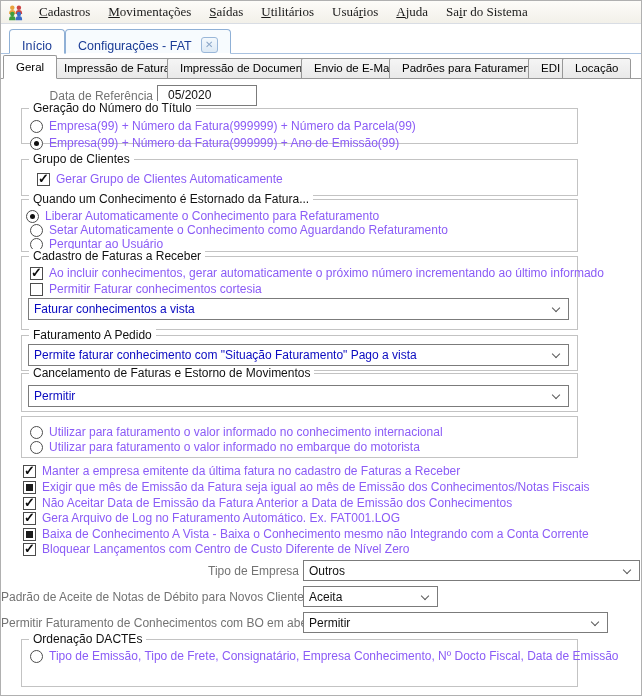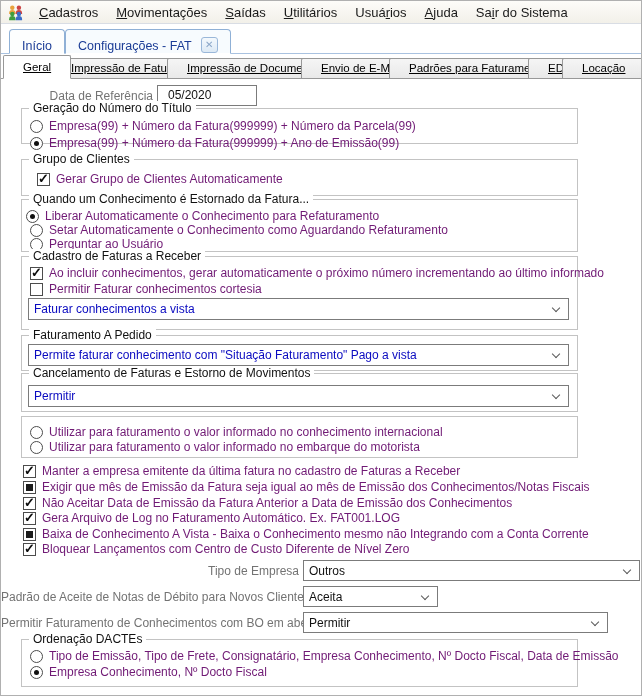--- a/index.html
+++ b/index.html
@@ -10,21 +10,21 @@
     font-family:"Liberation Sans", sans-serif; color:#111;
   }
   
   #menubar {
     position:absolute; left:0; top:0; width:100%; height:23px;
     background:linear-gradient(#fdfcf9,#f2f0e9);
     border-bottom:1px solid #d9dde4;
     display:flex; align-items:center; padding-left:6px;
   }
   .app-icon { width:17px; height:17px; margin-right:6px; flex:0 0 auto; }
-  .mi { font-size:13px; color:#1a1a1a; padding:2px 9px; white-space:nowrap; cursor:default; }
+  .mi { font-size:13px; color:#1a1a1a; padding:2px 9px; white-space:nowrap; cursor:default;font-family:Liberation Serif, serif; }
   .mi .u { text-decoration:underline; }
   
   #doctabs {
     position:absolute; left:0; top:24px; width:100%; height:29px;
     background:#fff; border-bottom:1px solid #a9c2e0;
   }
   .dtab {
     position:absolute; bottom:-1px; height:25px;
     border:1px solid #8fb0d6; border-bottom:1px solid #ffffff;
     border-radius:4px 4px 0 0; background:#fdfefe;
@@ -39,35 +39,35 @@
   }
   
   #pagetabs {
     position:absolute; left:0; top:54px; width:100%; height:24px;
     border-bottom:1px solid #9d9d9d; background:#fff;
   }
   .ptab {
     position:absolute; bottom:-1px; height:21px;
     background:linear-gradient(#f5f5f5,#e9e9e9);
     border:1px solid #989898; border-radius:2px 2px 0 0;
-    font-size:11.5px; color:#000; padding:0 19px; line-height:19px;
-    white-space:nowrap; cursor:default;text-decoration:underline;
+    font-size:11.5px; color:#000; padding:0 12px; line-height:19px;
+    white-space:nowrap; cursor:default;
   }
   .ptab.active {
     height:24px; background:#fff; border-bottom:1px solid #fff;
     line-height:22px; z-index:2;
   }
   
   .gbox { position:absolute; border:1px solid #c3c3c3; background:#fff; }
   .gcap {
     position:absolute; top:-8px; left:7px; background:#fff; padding:0 4px;
     font-size:12px; color:#111; white-space:nowrap;
   }
   .row { position:absolute; display:flex; align-items:flex-end; gap:6px;
-         font-size:12px; white-space:nowrap; color:#701a75; }
+         font-size:12px; white-space:nowrap; color:#8b5cf6; }
   .radio { width:13px; height:13px; border:1px solid #4c4c4c; border-radius:50%;
            background:#fff; position:relative; flex:0 0 auto; cursor:pointer; }
   .radio.on::after { content:""; position:absolute; left:3px; top:3px; width:5px;
            height:5px; border-radius:50%; background:#101010; }
   .cb { width:13px; height:13px; border:1px solid #4c4c4c; background:#fff;
         position:relative; flex:0 0 auto; cursor:pointer; }
   .cb.checked::after { content:"✓"; position:absolute; left:0px; top:-3px;
         font-size:13px; font-weight:bold; color:#0c0c0c; }
   .cb.mixed::after { content:""; position:absolute; left:2px; top:2px;
         width:7px; height:7px; background:#1c1c1c; }
@@ -252,19 +252,15 @@
     <span>Permitir</span>
     <span class="chev"></span>
   </div>
 
   <div class="gbox" style="left:20px; top:638px; width:557px; height:48px;">
     <span class="gcap">Ordenação DACTEs</span>
     <div class="row" style="left:8px; top:9px;">
       <span class="radio off"></span>
       <span>Tipo de Emissão, Tipo de Frete, Consignatário, Empresa Conhecimento, Nº Docto Fiscal, Data de Emissão</span>
     </div>
-    <div class="row" style="left:8px; top:25px;">
-      <span class="radio on"></span>
-      <span>Empresa Conhecimento, Nº Docto Fiscal</span>
-    </div>
   </div>
 
 </div>
 
 </body></html>

